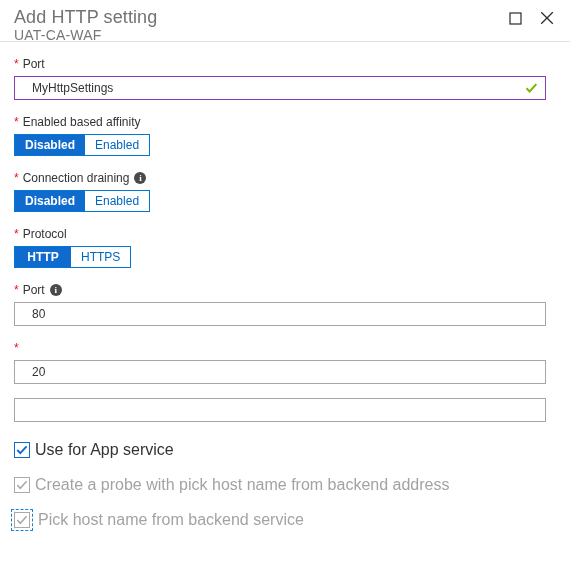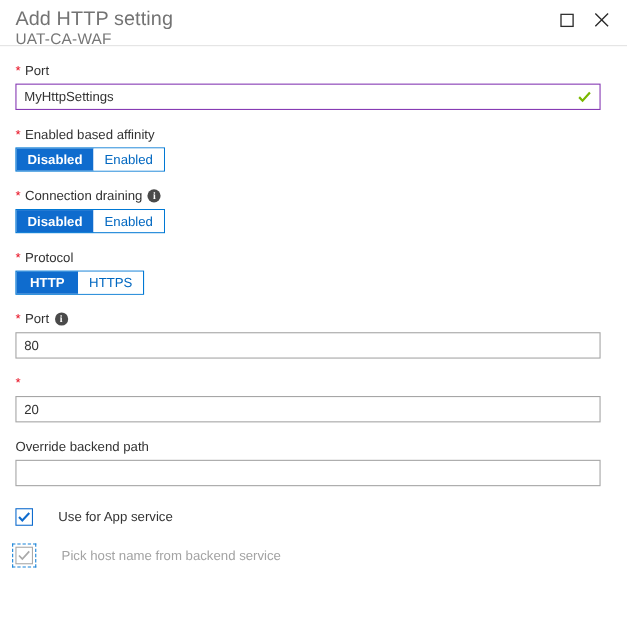--- a/index.html
+++ b/index.html
@@ -115,21 +115,21 @@
   }
   .txt {
     width: 100%;
     height: 24px;
     box-sizing: border-box;
     border: 1px solid #a6a6a6;
     background: #ffffff;
     font-family: "Liberation Sans", sans-serif;
     font-size: 12px;
     color: #333333;
-    padding: 0 24px 0 7px;
+    padding: 0 24px 0 17px;
     outline: none;
     border-radius: 0;
   }
   .txt.valid {
     border: 1px solid #873bb4;
   }
   .check-ok {
     position: absolute;
     right: 8px;
     top: 50%;
@@ -187,23 +187,23 @@
     border-color: #a9a9a9;
     cursor: default;
   }
   .cbox-focus {
     padding: 2px;
     border: 1px dashed #1782d8;
     display: inline-flex;
     margin: -3px 0 -3px -3px;
   }
   .cb-label {
-    font-size: 12px;
+    font-size: 16px;
     color: #333333;
-    margin-left: 23px;
+    margin-left: 5px;
     line-height: 16px;
   }
   .cb-label.disabled { color: #a3a3a3; }
 </style>
 </head>
 <body>
 
 <div class="blade">
 
   <div class="header">
@@ -293,39 +293,44 @@
     <div class="field">
       <div class="label">
         <span class="req">*</span>
       </div>
       <div class="input-wrap">
         <input class="txt" type="text" value="20" style="">
       </div>
     </div>
 
     <div class="field">
-      <div class="label">
-        <span>Override backend path</span>
-      </div>
       <div class="input-wrap">
         <input class="txt" type="text" value="" style="">
       </div>
     </div>
 
     <div style="margin-top:20px">
 
       <div class="cbrow">
         <span class="cbox">
           <svg width="12" height="12" viewBox="0 0 12 12">
             <path d="M1.3 6 L4.3 9.2 L10.6 2.3" stroke="#0f6cce" stroke-width="1.9" fill="none"></path>
           </svg>
         </span>
         <span class="cb-label">Use for App service</span>
       </div>
 
+      <div class="cbrow">
+        <span class="cbox disabled">
+          <svg width="12" height="12" viewBox="0 0 12 12">
+            <path d="M1.3 6 L4.3 9.2 L10.6 2.3" stroke="#a9a9a9" stroke-width="1.6" fill="none"></path>
+          </svg>
+        </span>
+        <span class="cb-label disabled">Create a probe with pick host name from backend address</span>
+      </div>
 
       <div class="cbrow">
         <span class="cbox-focus">
           <span class="cbox disabled">
             <svg width="12" height="12" viewBox="0 0 12 12">
               <path d="M1.3 6 L4.3 9.2 L10.6 2.3" stroke="#a9a9a9" stroke-width="1.6" fill="none"></path>
             </svg>
           </span>
         </span>
         <span class="cb-label disabled">Pick host name from backend service</span>

